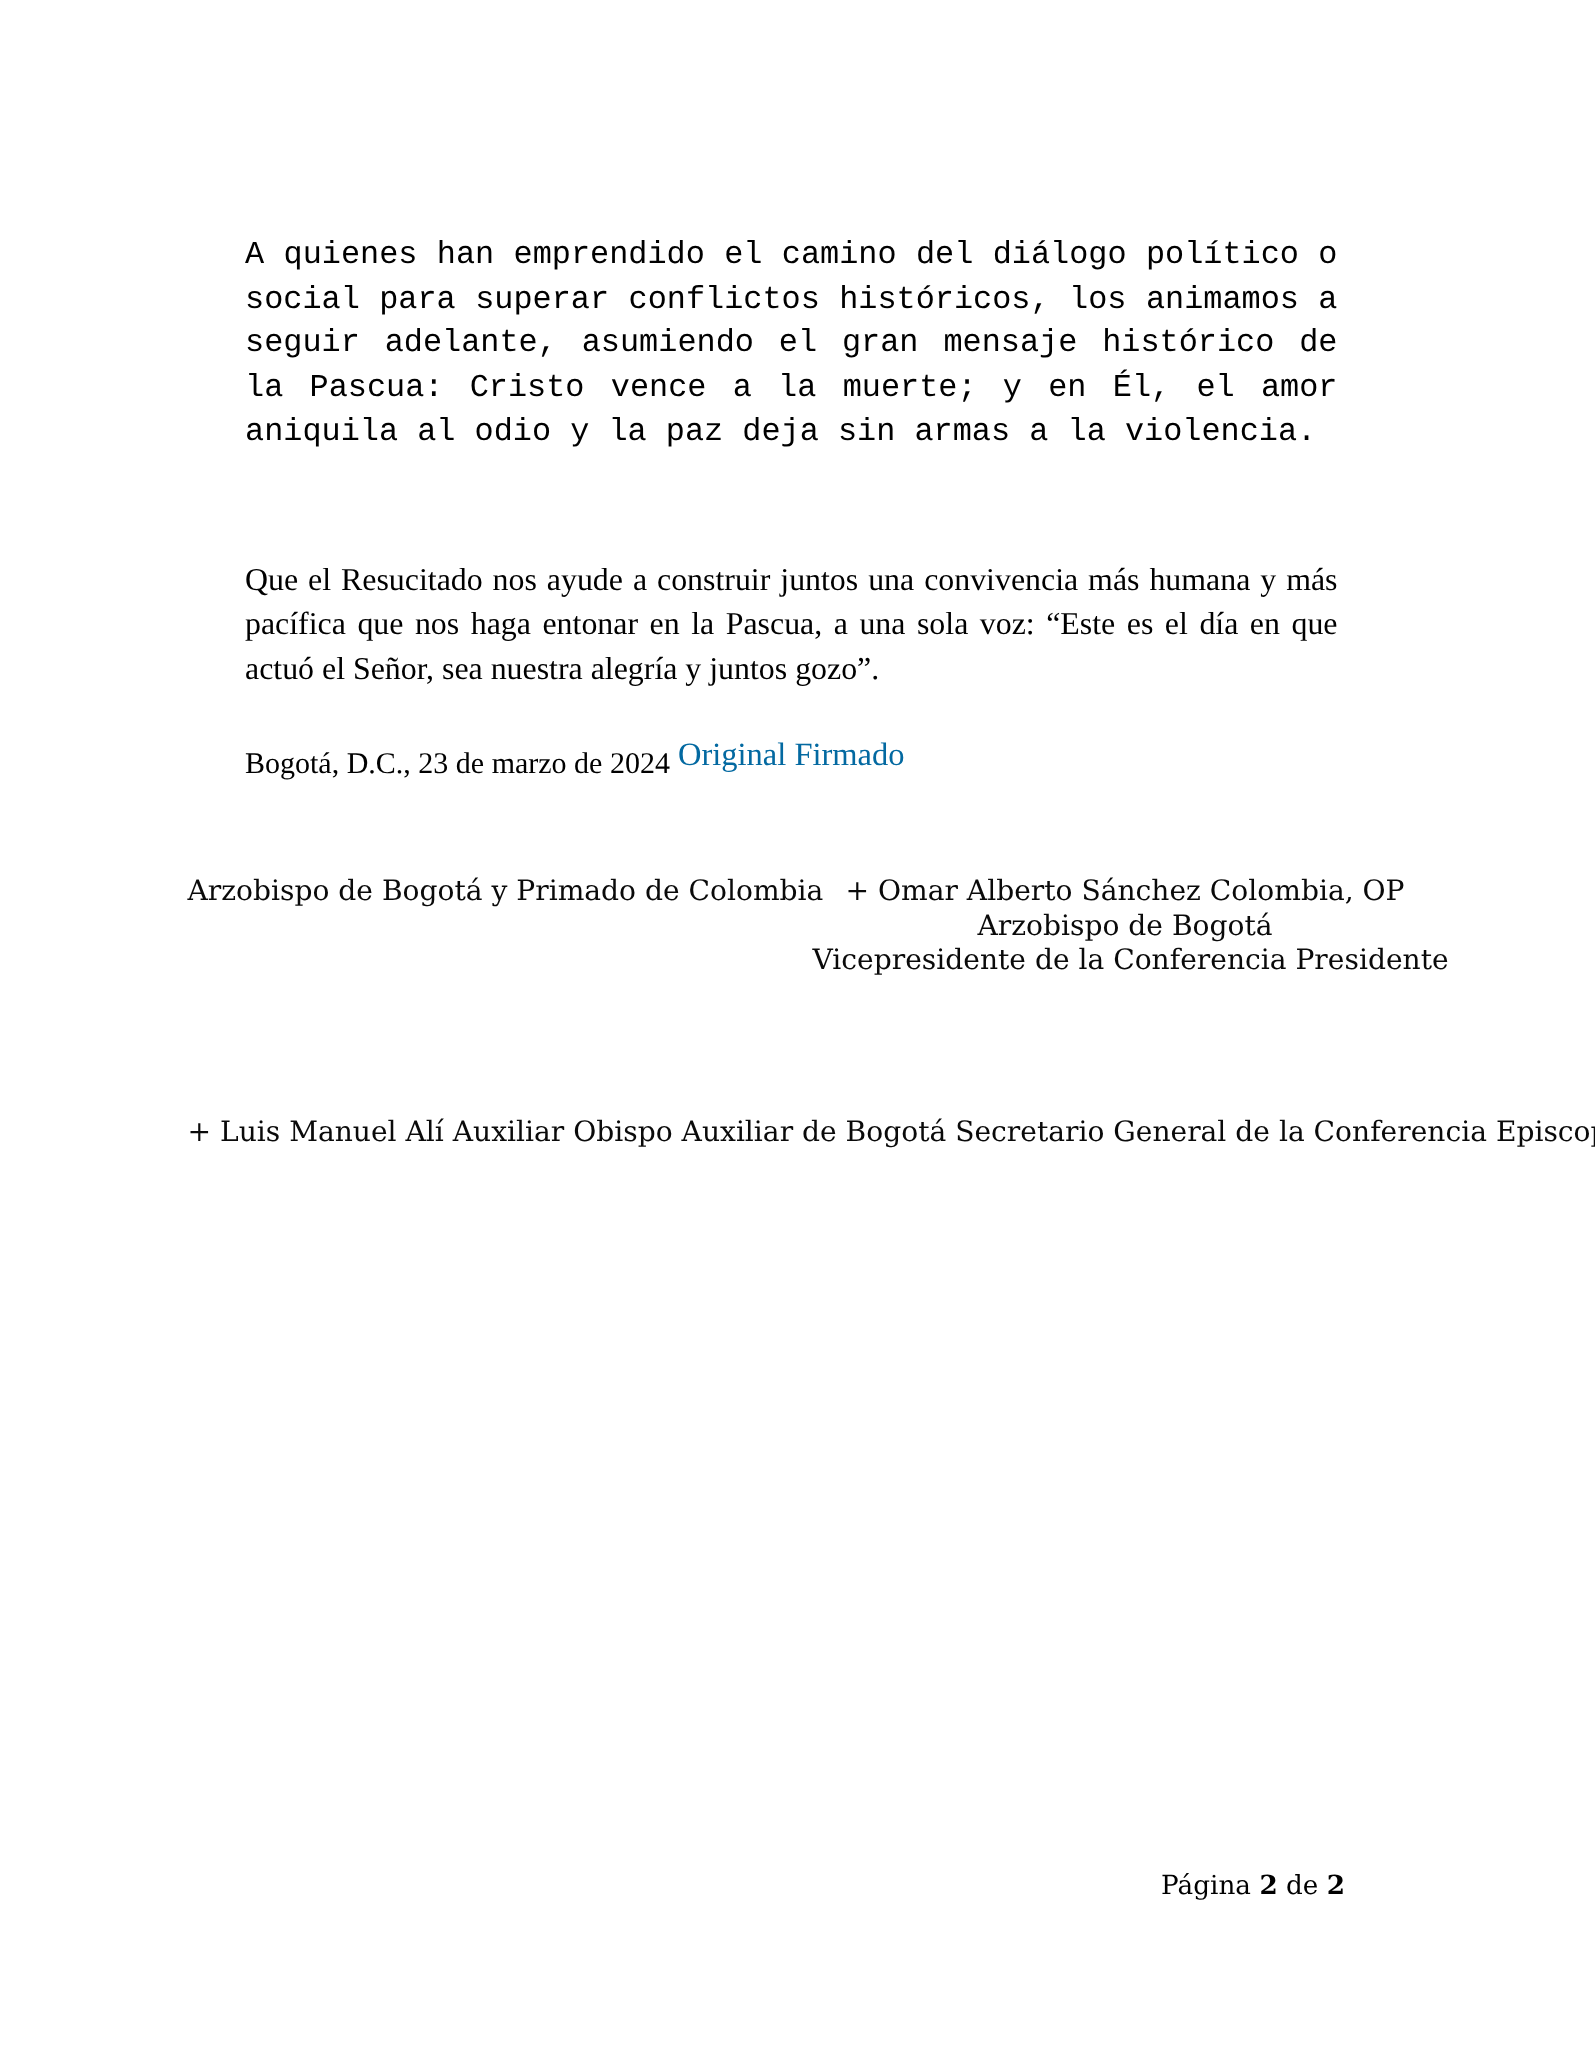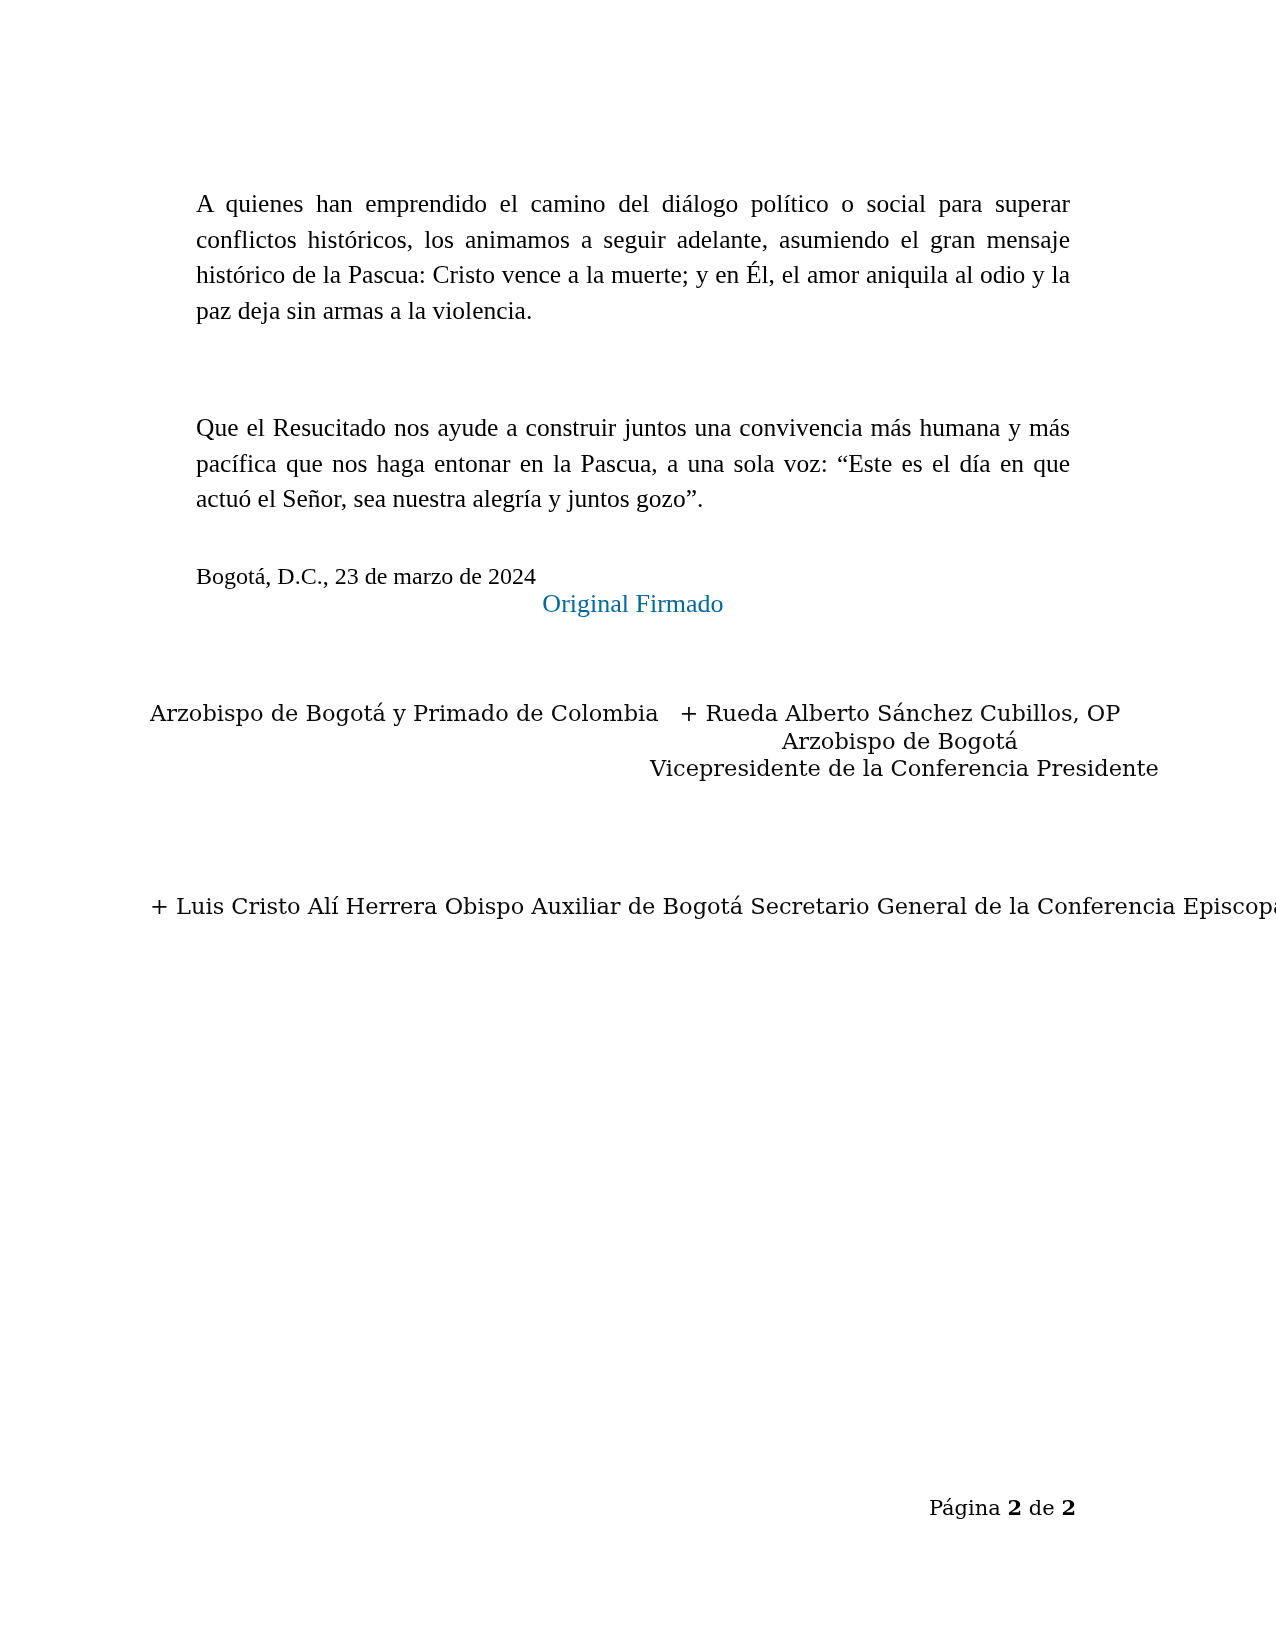--- a/index.html
+++ b/index.html
@@ -30,21 +30,21 @@
     font-family: "Liberation Serif", "DejaVu Serif", serif;
     font-size: 25.5px;
     line-height: 35.5px;
     color: #000000;
     text-align: justify;
     text-justify: inter-word;
     margin: 0;
     hyphens: none;
   }
 
-  .para.p1 { margin-bottom: 0; }
+  .para.p1 { margin-bottom: 0; font-family: Liberation Mono, monospace; }
 
   .spacer-1 { height: 82px; }
   .spacer-2 { height: 42px; }
 
   .date-line {
     font-family: "Liberation Serif", "DejaVu Serif", serif;
     font-size: 24px;
     line-height: 35.5px;
     color: #000000;
     text-align: left;
@@ -145,30 +145,30 @@
 
   <div class="sig-area">
 
     <div class="sig-columns">
 
       <div class="sig-block sig-col-left">
         <span class="line">Arzobispo de Bogotá y Primado de Colombia</span>
       </div>
 
       <div class="sig-block sig-col-right">
-        <span class="line">+ Rueda Alberto Sánchez Cubillos, OP</span>
+        <span class="line">+ Omar Alberto Sánchez Colombia, OP</span>
         <span class="line">Arzobispo de Bogotá</span>
         <span class="line">Vicepresidente de la Conferencia Presidente</span>
       </div>
 
     </div>
 
     <div class="sig-center-wrap">
       <div class="sig-center">
-        <span class="line">+ Luis Cristo Alí Herrera</span>
+        <span class="line">+ Luis Manuel Alí Auxiliar</span>
         <span class="line">Obispo Auxiliar de Bogotá</span>
         <span class="line">Secretario General de la Conferencia Episcopal</span>
       </div>
     </div>
 
   </div>
 
   <div class="footer">
     <span>Página</span>
     <b>2</b>

